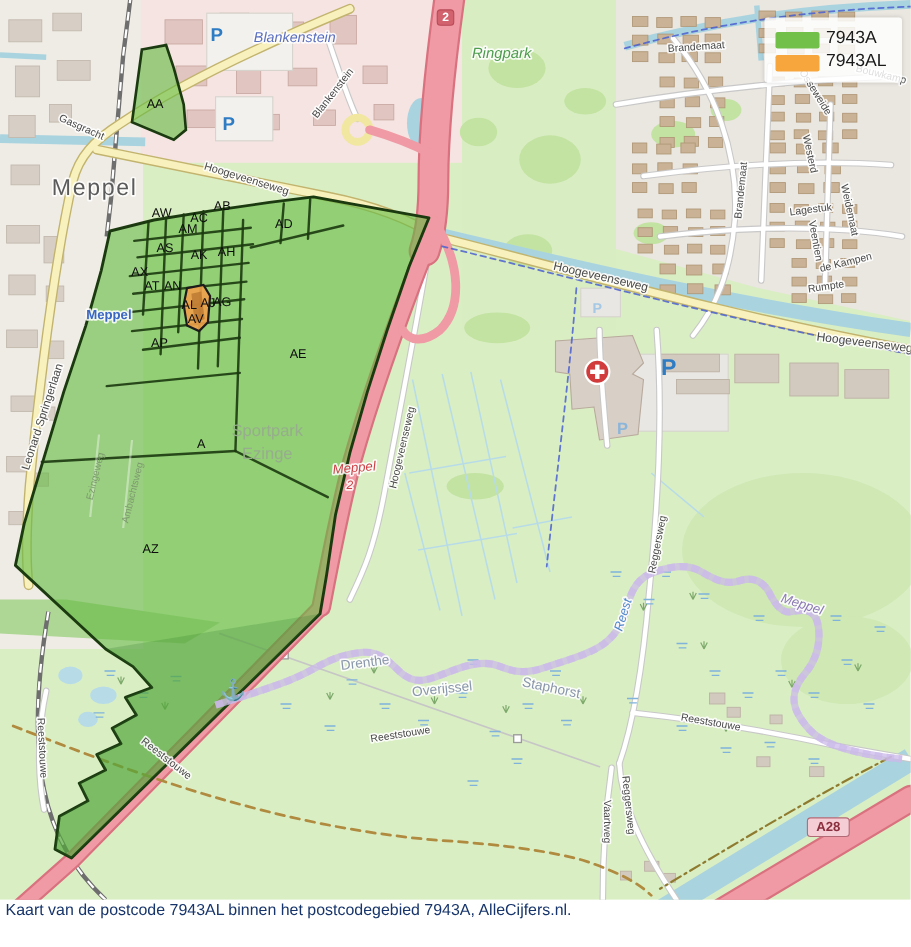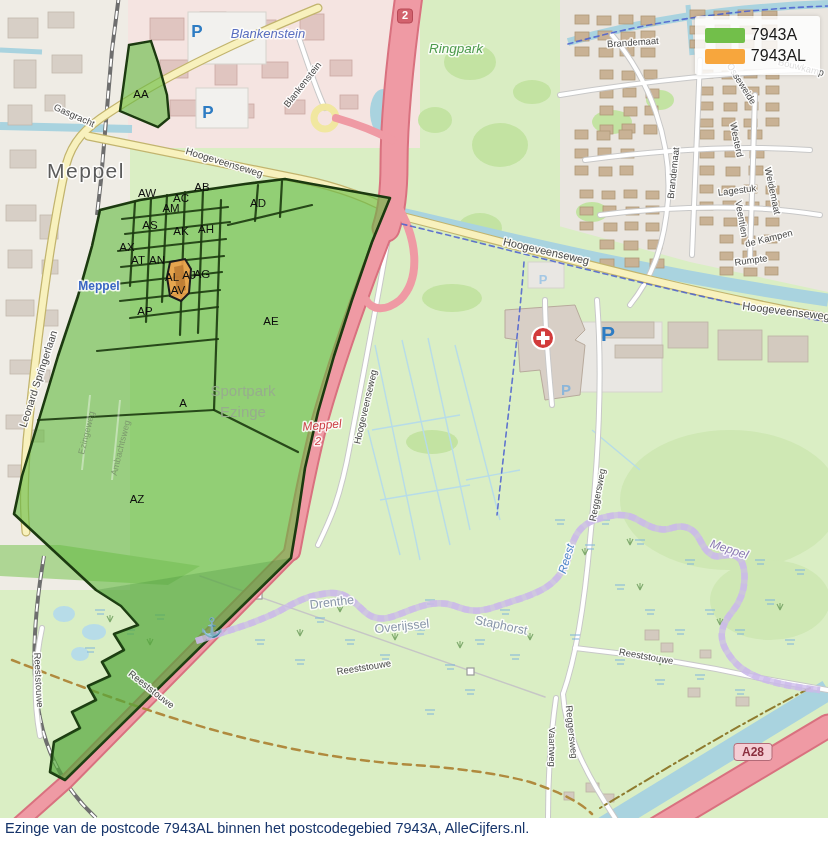--- a/index.html
+++ b/index.html
@@ -1,21 +1,21 @@
 <!DOCTYPE html>
 <html><head>
 <meta charset="utf-8">
 <style>
   html,body{margin:0;padding:0;background:#fff;}
   #frame{position:relative;width:828px;height:861px;overflow:hidden;background:#fff;
          font-family:"Liberation Sans",sans-serif;}
   #map{position:absolute;left:0;top:0;width:828px;height:818px;}
   #legend{position:absolute;top:16px;right:8px;background:rgba(255,255,255,.82);
           border-radius:3px;padding:7px 14px 7px 10px;box-shadow:0 0 4px rgba(0,0,0,.15);z-index:5;}
-  .legend-row{display:flex;align-items:center;gap:6px;margin:3px 0;}
+  .legend-row{display:flex;align-items:flex-end;gap:6px;margin:3px 0;}
   .legend-swatch{width:40px;height:15px;border-radius:2px;flex:0 0 auto;}
   .legend-label{font-size:16px;color:#1a1a1a;line-height:18px;}
   #caption{position:absolute;left:5px;top:819px;width:820px;color:#17356b;
            font-size:14.5px;line-height:19px;}
   text{font-family:"Liberation Sans",sans-serif;}
 </style>
 </head>
 <body>
 
 <div id="frame">
@@ -579,15 +579,15 @@
       <span class="legend-swatch" id="sw0" style="background: rgb(114, 191, 74);"></span>
       <span class="legend-label">7943A</span>
     </div>
     <div class="legend-row">
       <span class="legend-swatch" id="sw1" style="background: rgb(247, 166, 61);"></span>
       <span class="legend-label">7943AL</span>
     </div>
   </div>
 
   <div id="caption">
-    <div>Ezinge van de postcode 7943AL binnen het postcodegebied 7943A, AlleCijfers.nl.</div>
+    <div>Kaart van de postcode 7943AL binnen het postcodegebied 7943A, AlleCijfers.nl.</div>
   </div>
 </div>
 
 </body></html>

